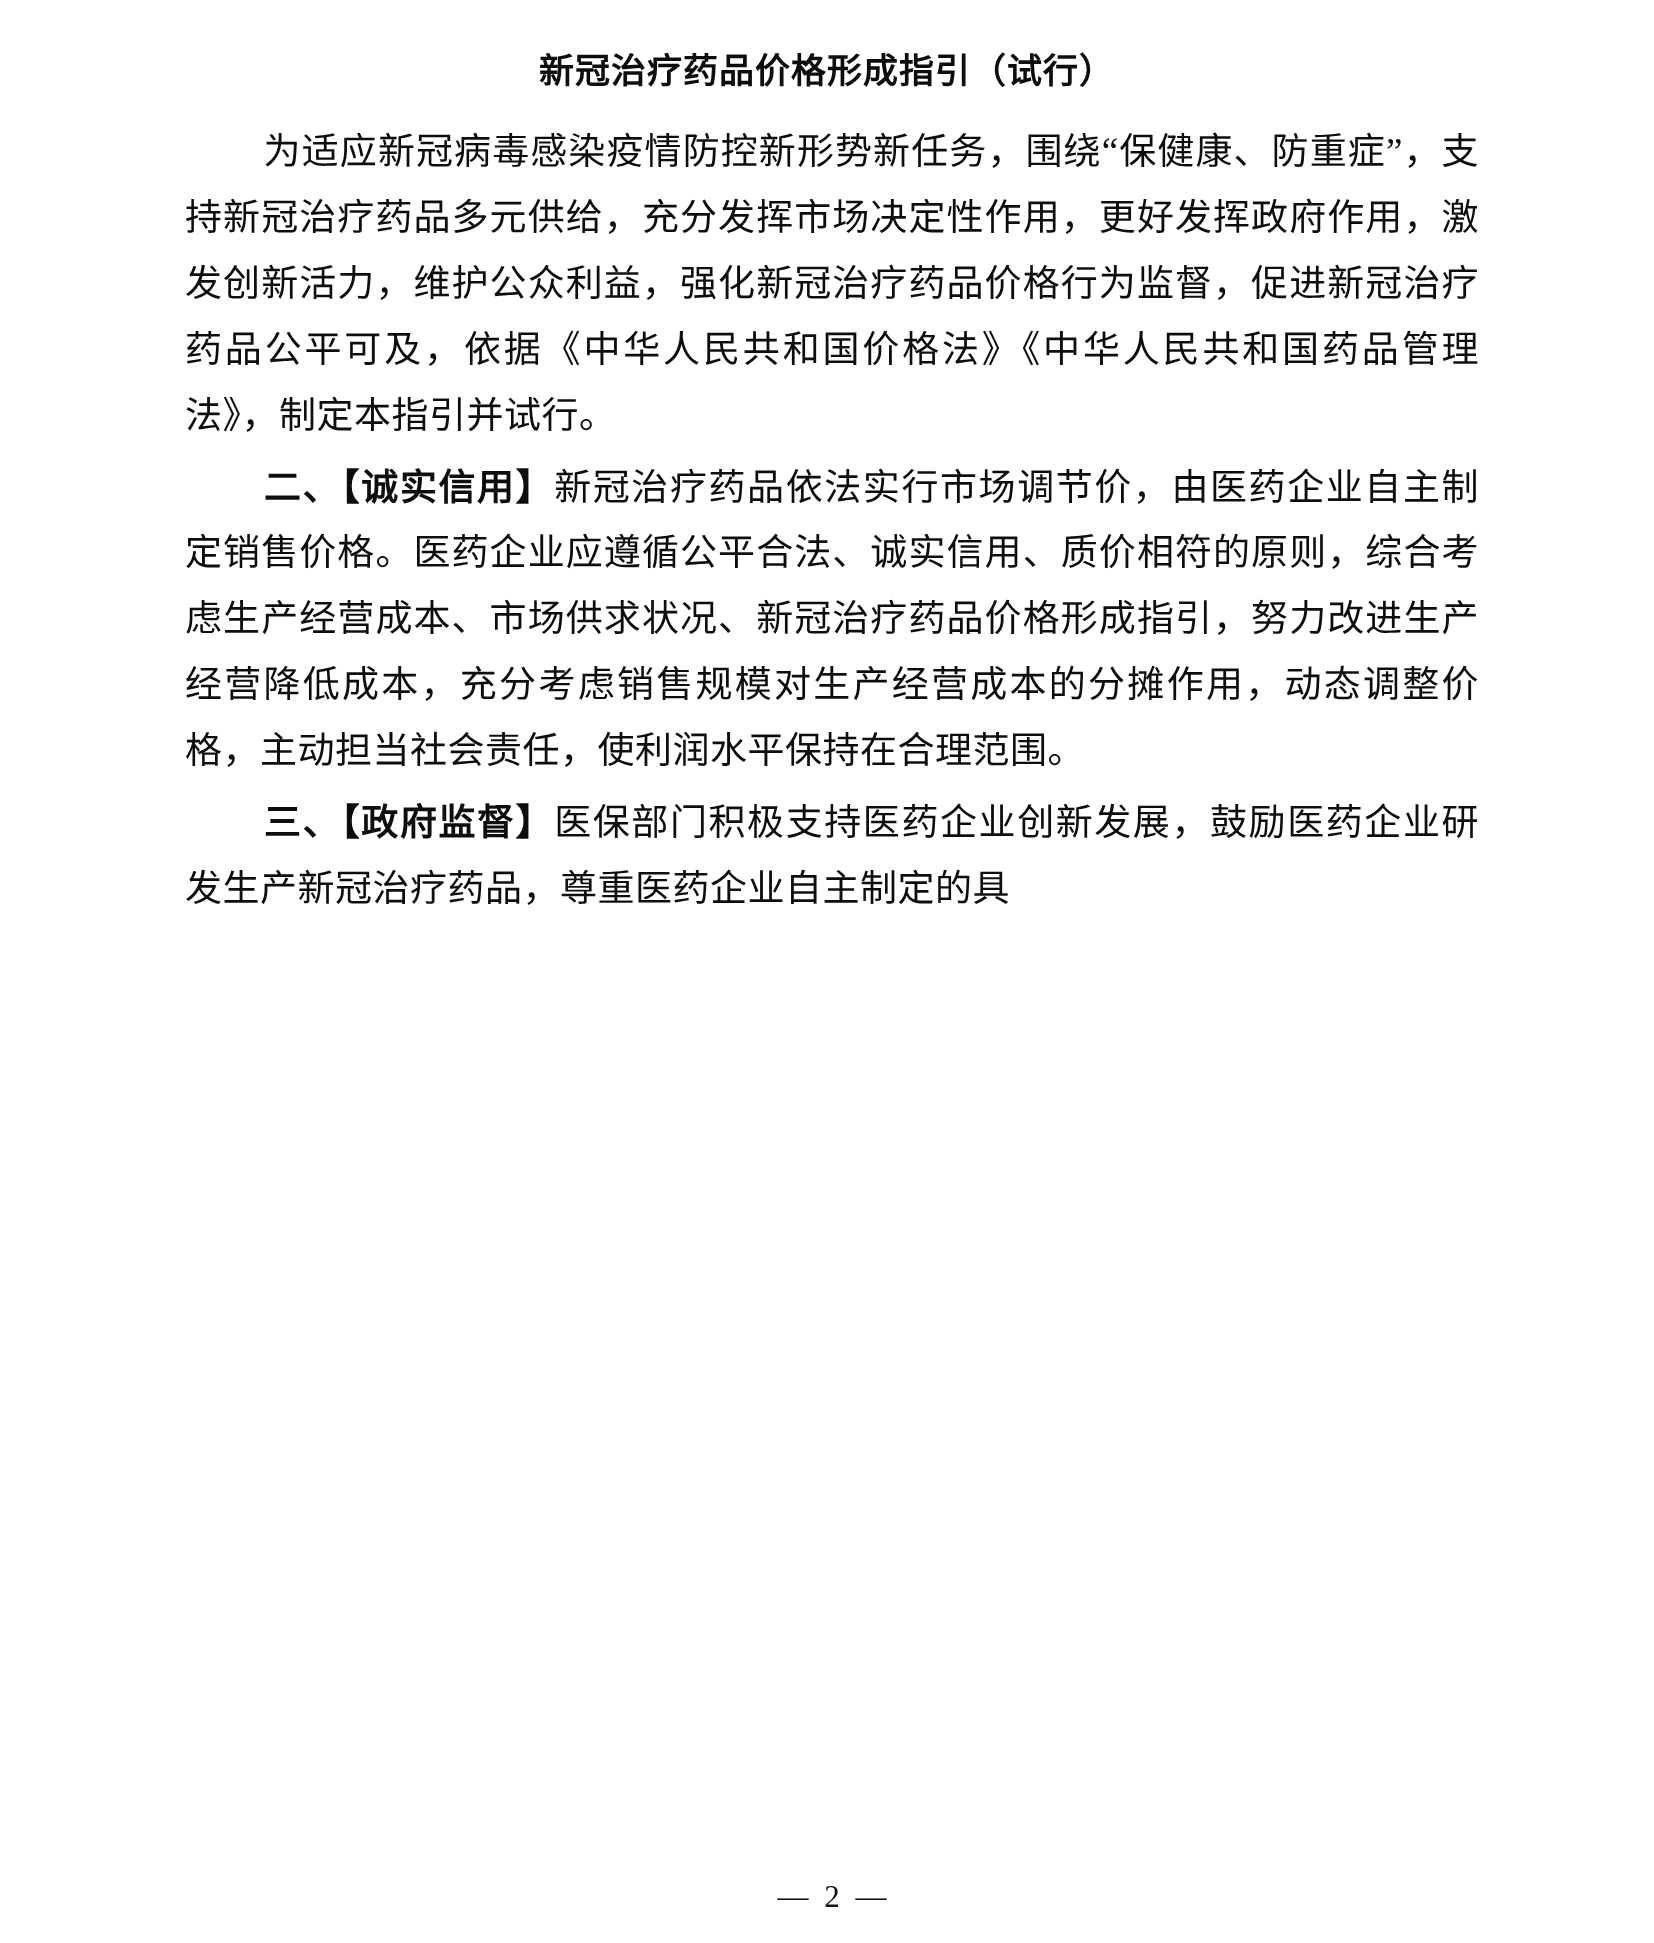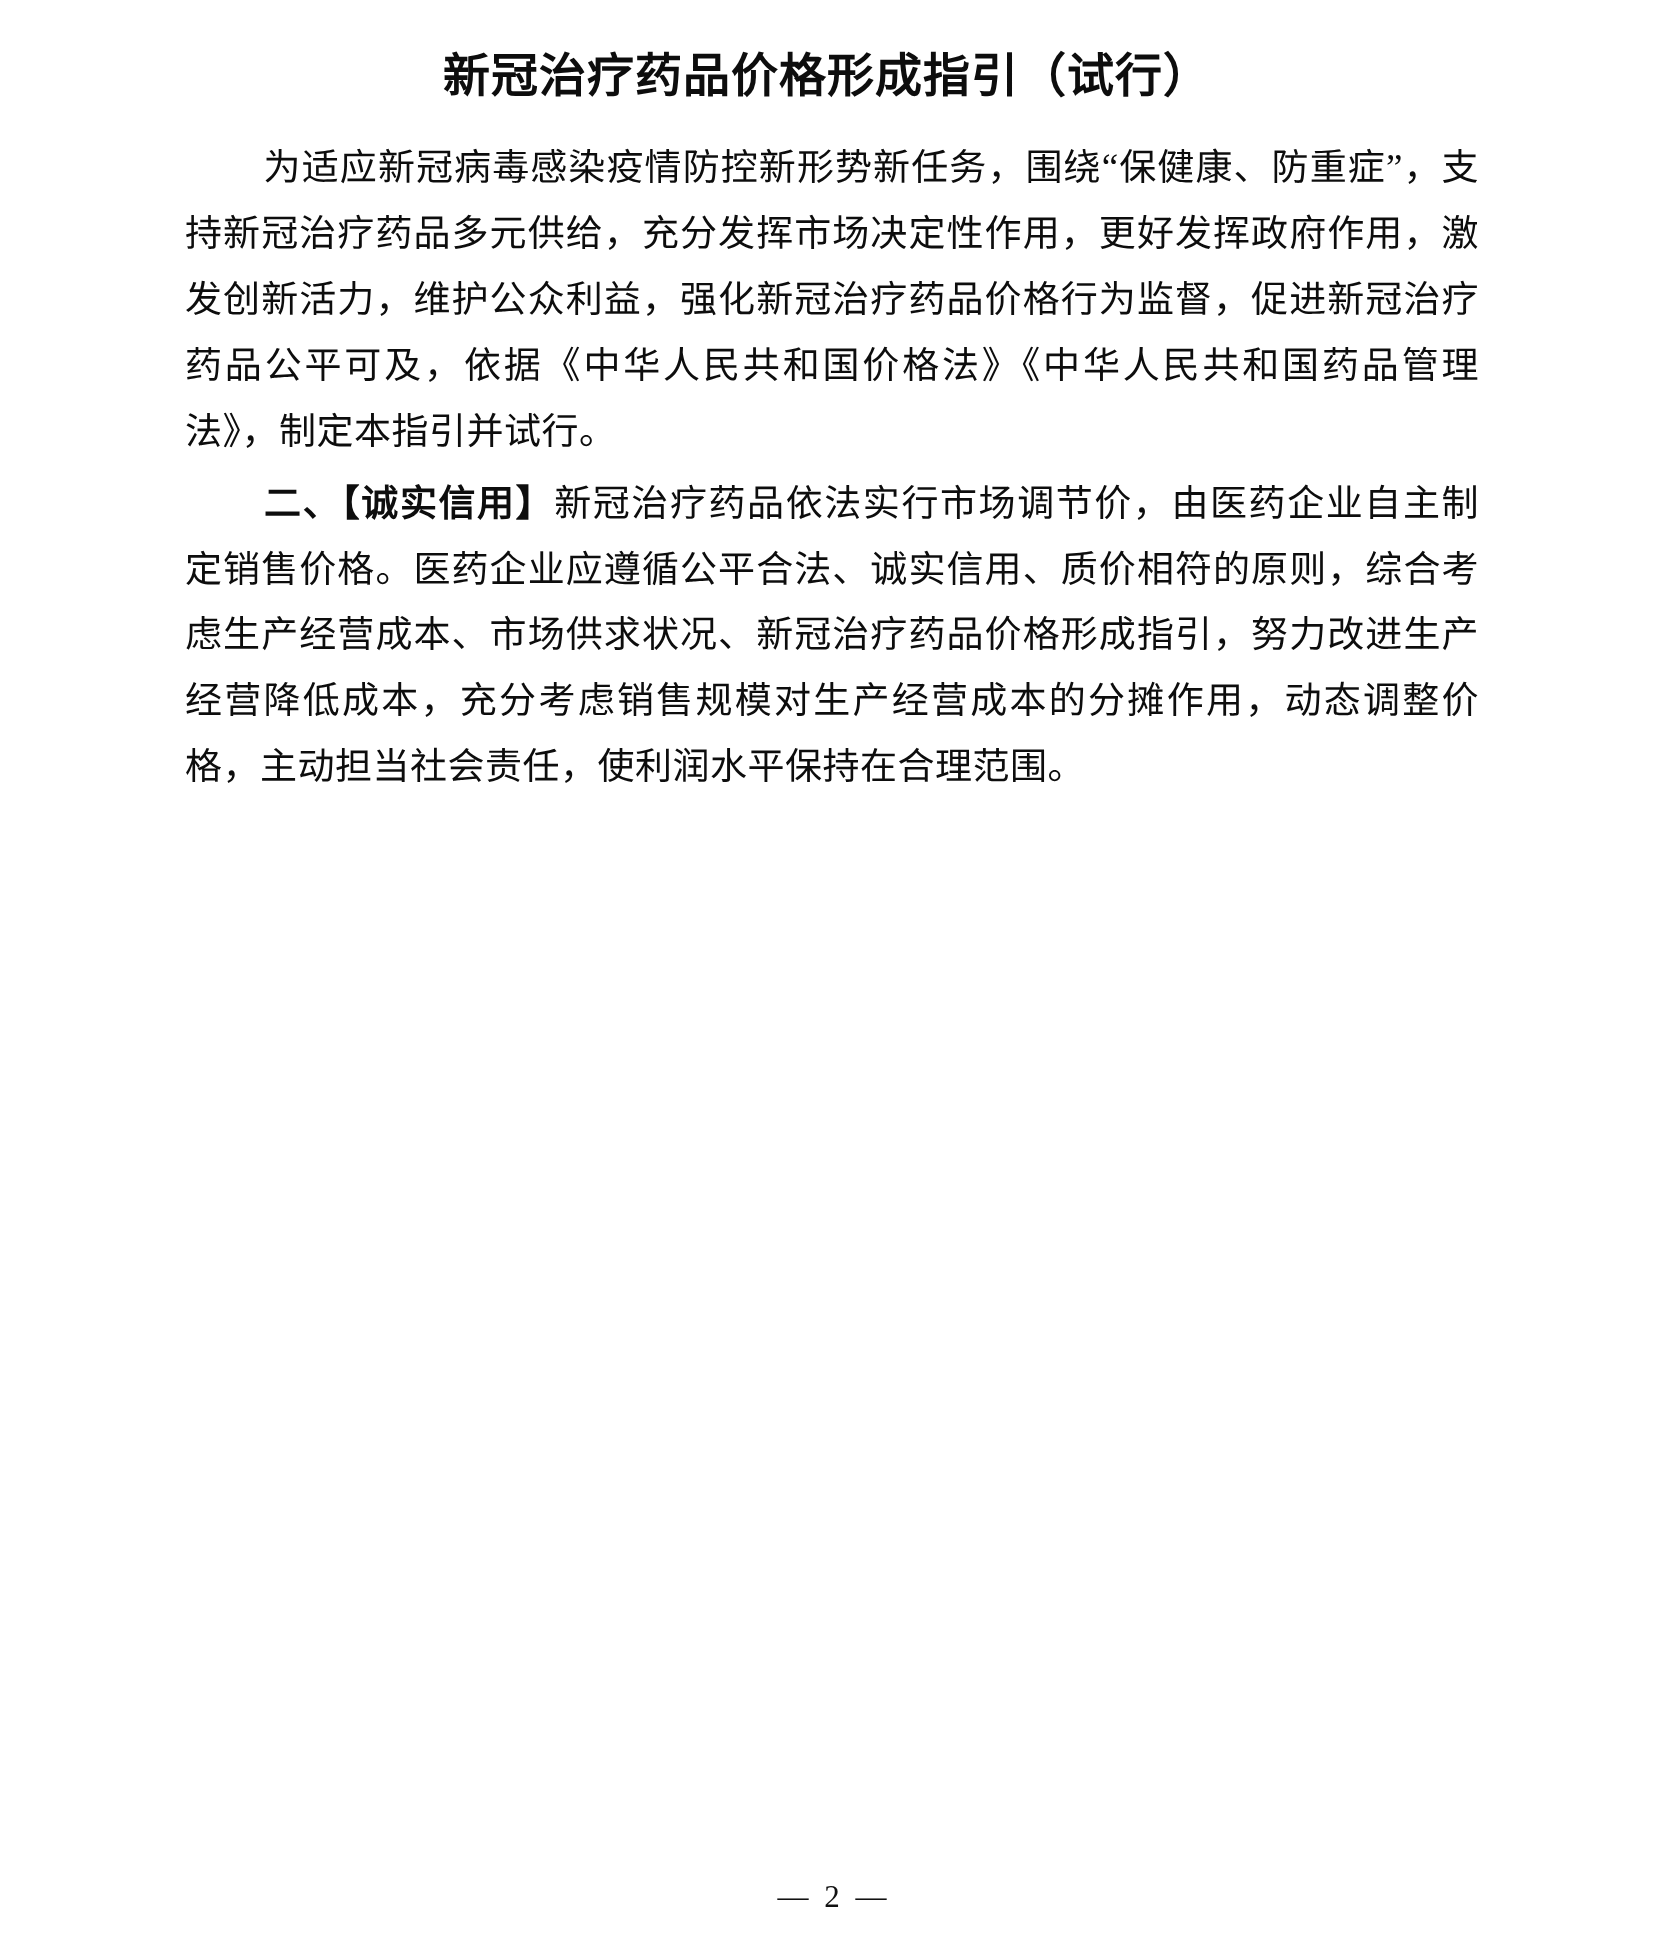--- a/index.html
+++ b/index.html
@@ -20,26 +20,26 @@
     position: absolute;
     top: 0;
     left: 0;
     width: 1654px;
     height: 1943px;
     box-sizing: border-box;
     padding: 30px 175px 0 175px;
   }
   .doc-title {
     text-align: center;
-    font-size: 47px;
+    font-size: 35px;
     font-weight: bold;
     letter-spacing: 1px;
     line-height: 1.35;
     margin: 18px 0 24px 0;
-    font-family: Liberation Mono, monospace;
+    font-family: Liberation Serif, serif;
   }
   .para {
     font-size: 37px;
     line-height: 1.78;
     text-align: justify;
     text-align-last: left;
     text-justify: inter-ideograph;
     margin: 0 0 6px 10px;
     letter-spacing: 0.5px;
   }
@@ -74,18 +74,21 @@
 
   <p class="para">
     <span class="indent"></span><span>为适应新冠病毒感染疫情防控新形势新任务，围绕“保健康、防重症”，支持新冠治疗药品多元供给，充分发挥市场决定性作用，更好发挥政府作用，激发创新活力，维护公众利益，强化新冠治疗药品价格行为监督，促进新冠治疗药品公平可及，依据《中华人民共和国价格法》《中华人民共和国药品管理法》，制定本指引并试行。</span>
   </p>
 
 
   <p class="para">
     <span class="indent"></span><strong>二、【诚实信用】</strong><span>新冠治疗药品依法实行市场调节价，由医药企业自主制定销售价格。医药企业应遵循公平合法、诚实信用、质价相符的原则，综合考虑生产经营成本、市场供求状况、新冠治疗药品价格形成指引，努力改进生产经营降低成本，充分考虑销售规模对生产经营成本的分摊作用，动态调整价格，主动担当社会责任，使利润水平保持在合理范围。</span>
   </p>
 
+  <p class="para">
+    <span class="indent"></span><strong>三、【政府监督】</strong><span>医保部门积极支持医药企业创新发展，鼓励医药企业研发生产新冠治疗药品，尊重医药企业自主制定的具</span>
+  </p>
 
   <div class="footer">
     <span class="footer-inner">— 2 —</span>
   </div>
 
 </div>
 
 </body></html>

